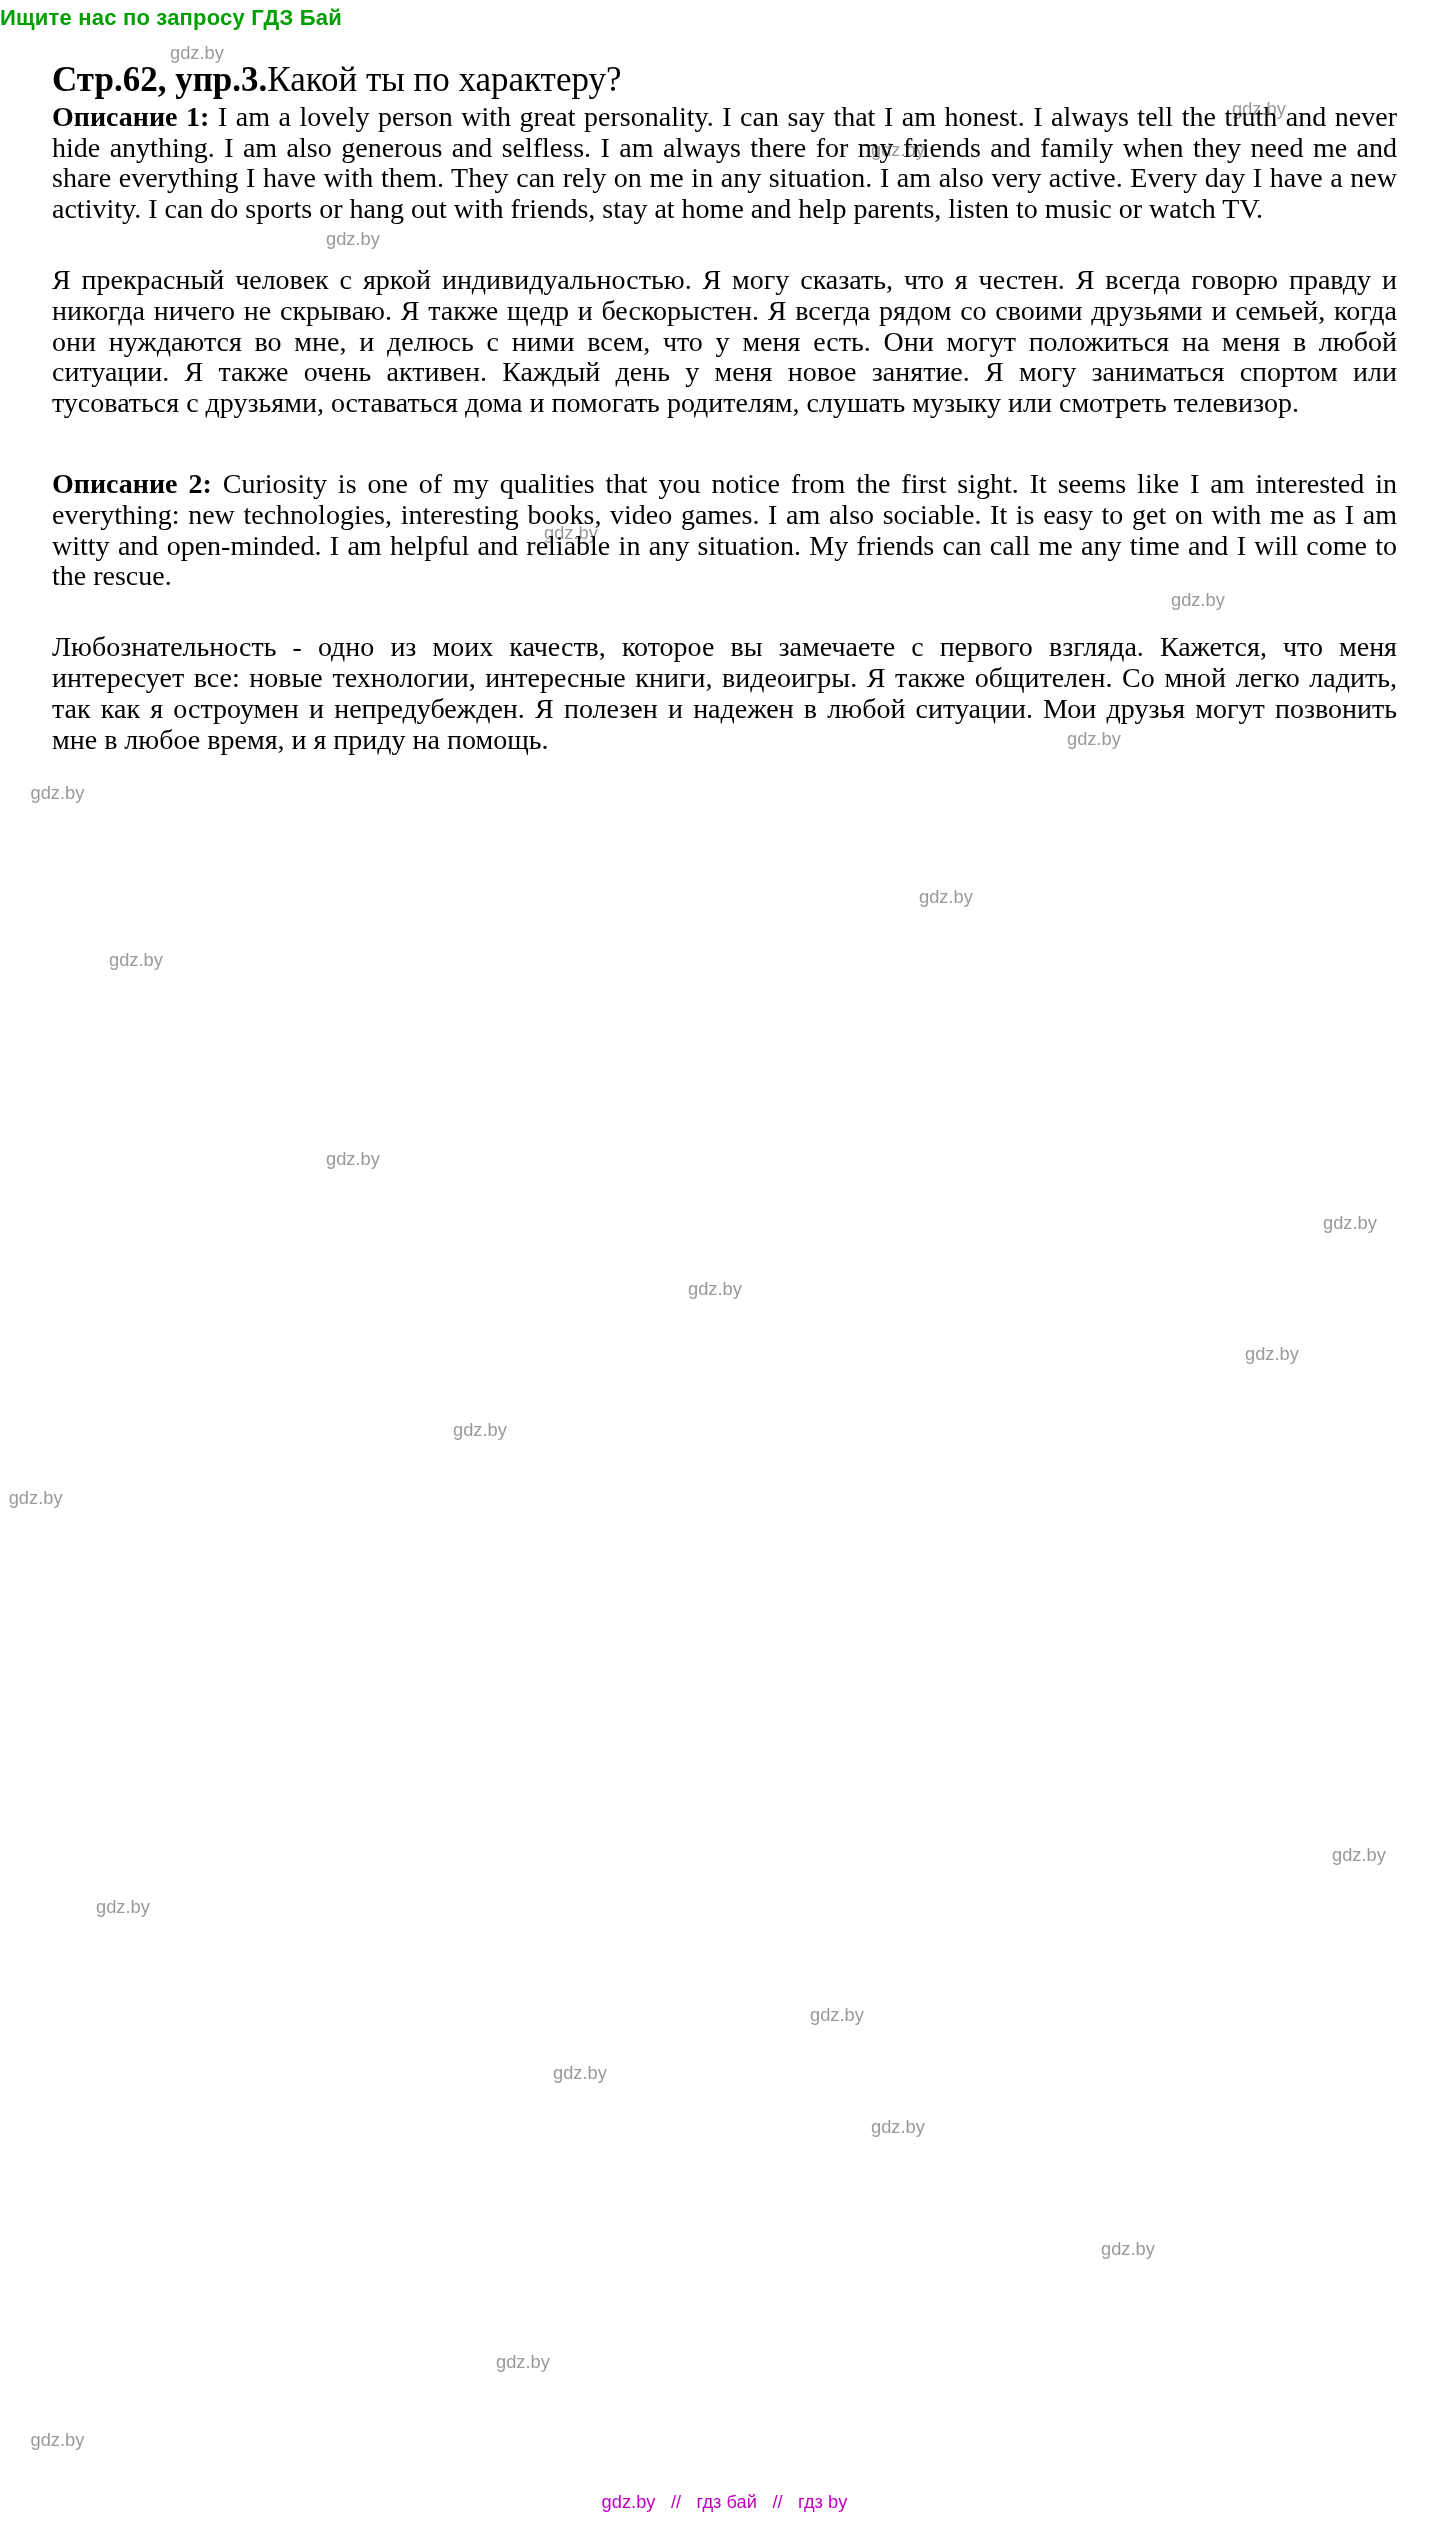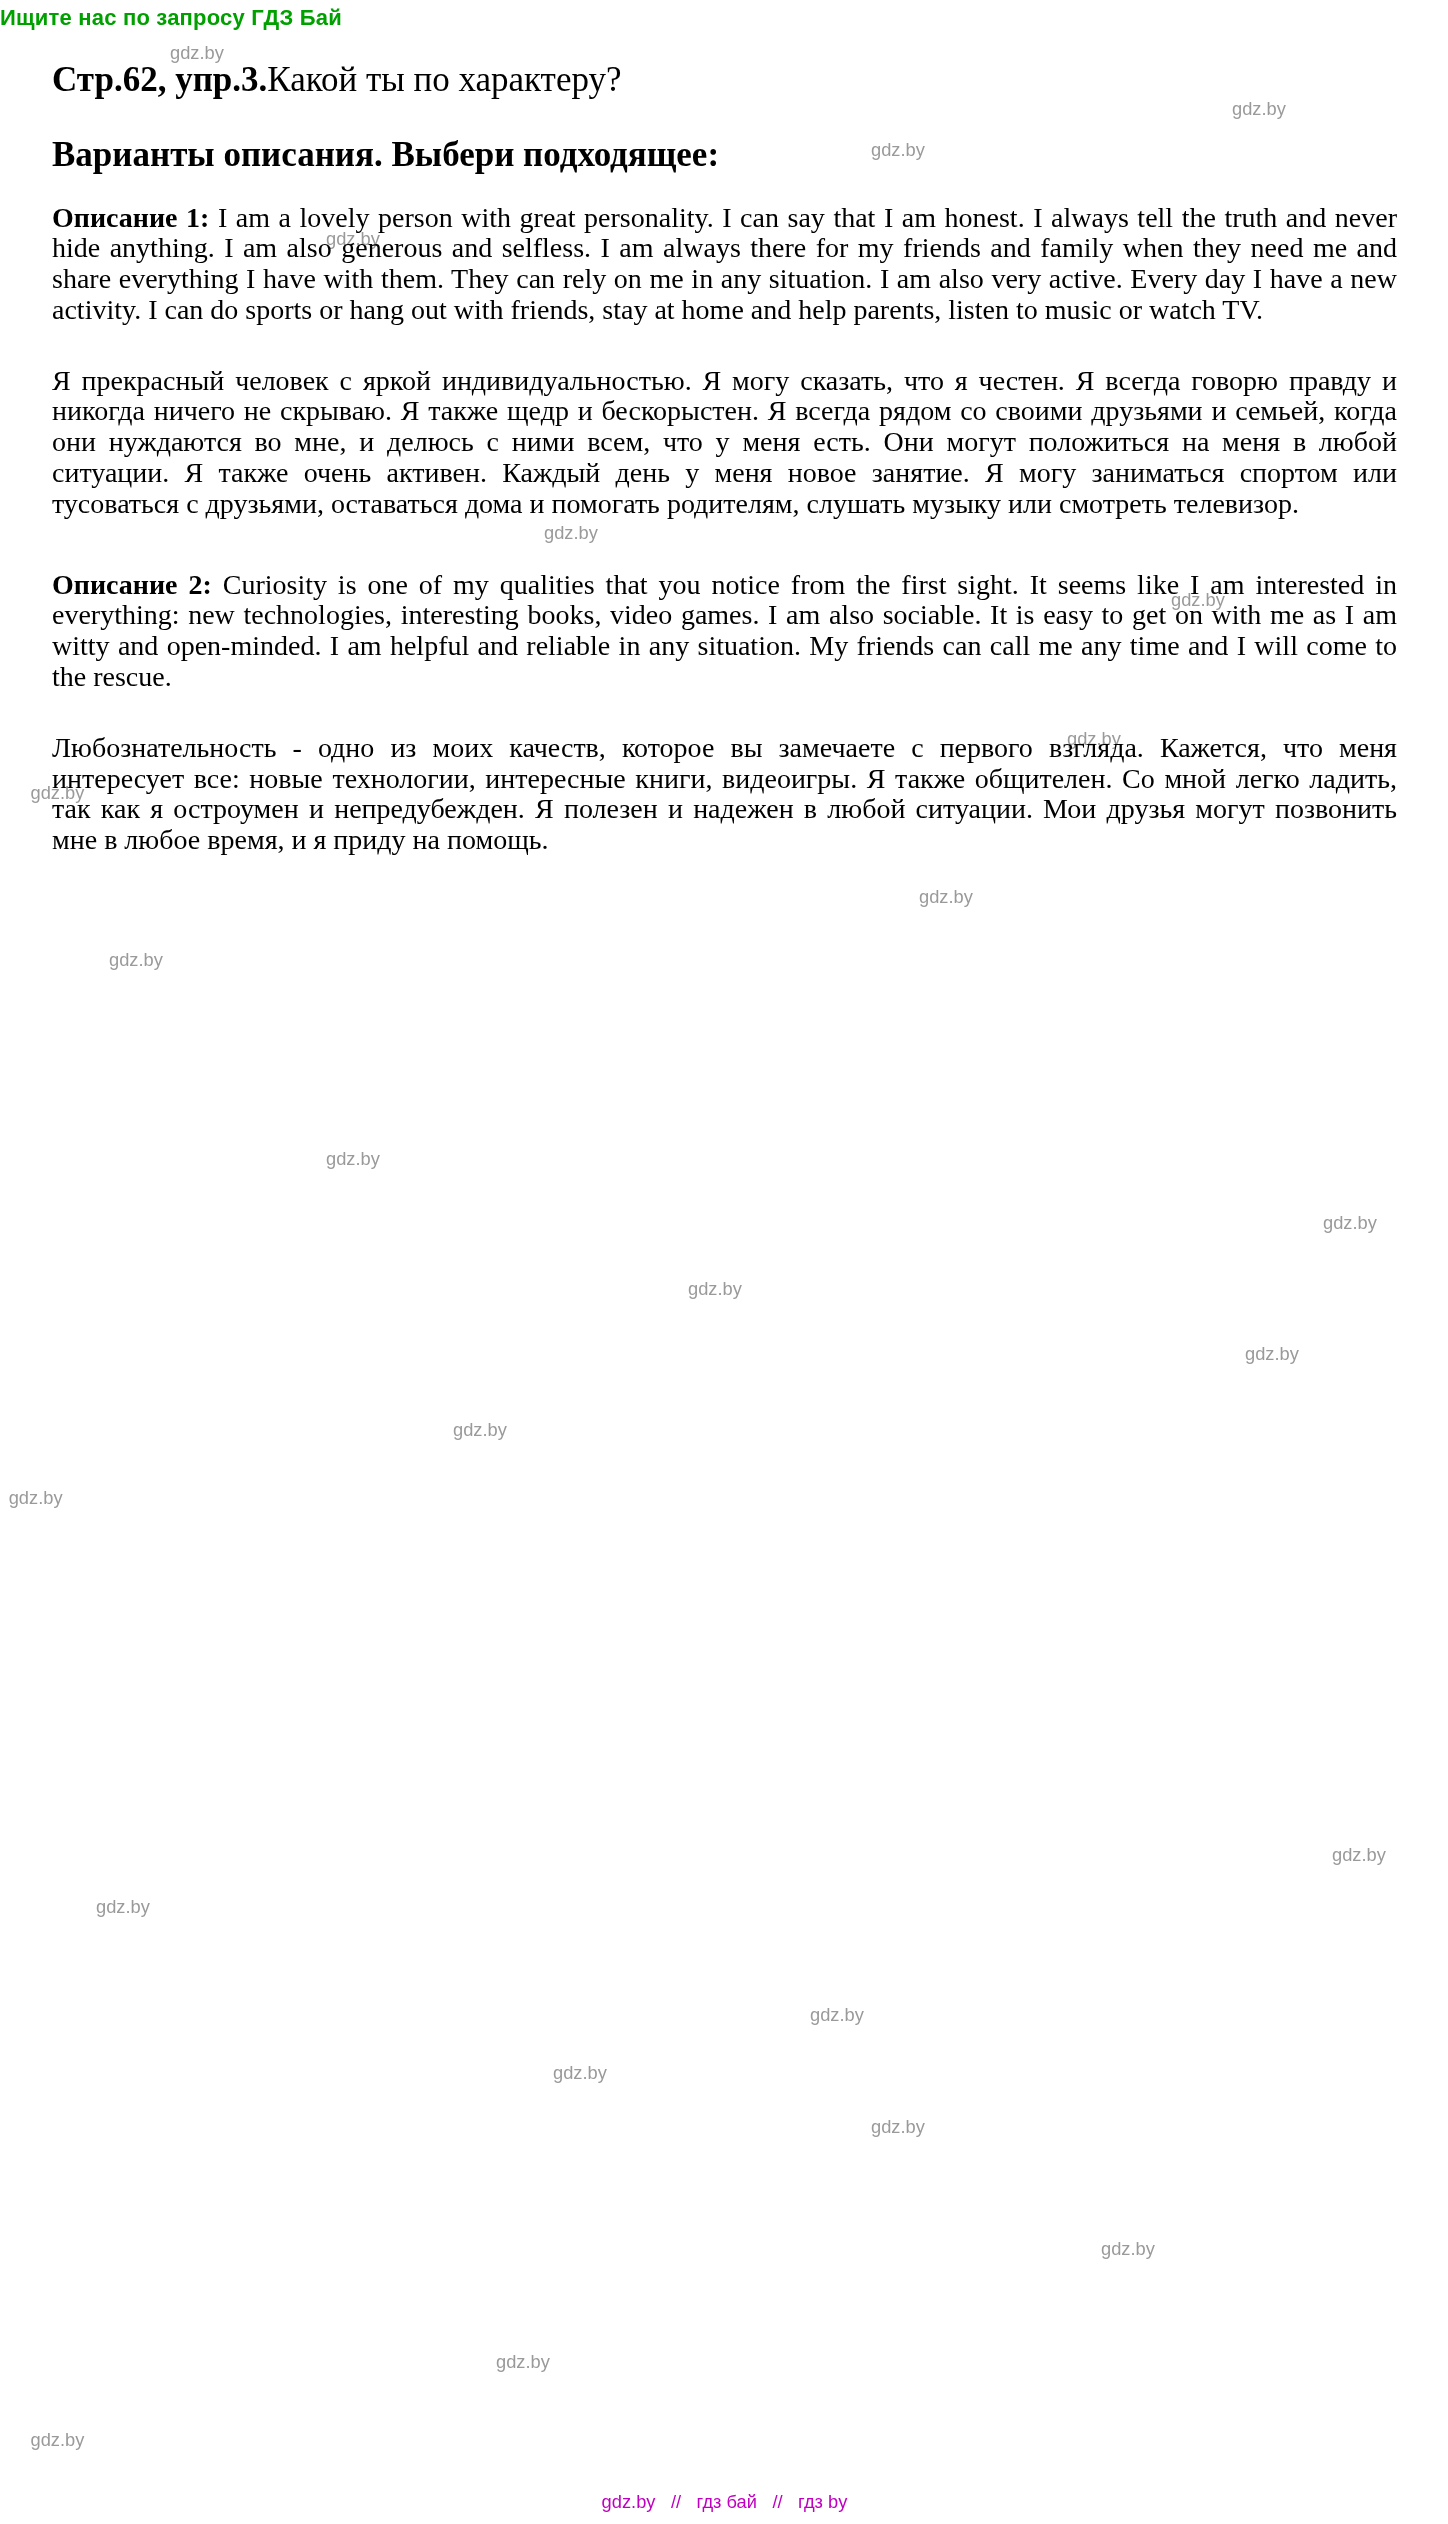--- a/index.html
+++ b/index.html
@@ -124,21 +124,20 @@
   <div class="wm" style="top:2062px;left:553px;">gdz.by</div>
   <div class="wm" style="top:2116px;left:871px;">gdz.by</div>
   <div class="wm" style="top:2238px;left:1101px;">gdz.by</div>
   <div class="wm" style="top:2351px;left:496px;">gdz.by</div>
   <div class="wm" style="top:2429px;left:30.5px;">gdz.by</div>
 
   <div class="content">
 
     <h1 class="title"><span class="bold">Стр.62, упр.3.</span><span>Какой ты по характеру?</span></h1>
 
-    <h2 class="subtitle">Варианты описания. Выбери подходящее:</h2>
 
     <p class="para"><span class="lbl">Описание 1:</span> <span>I am a lovely person with great personality. I can say that I am honest. I always tell the truth and never hide anything. I am also generous and selfless. I am always there for my friends and family when they need me and share everything I have with them. They can rely on me in any situation. I am also very active. Every day I have a new activity. I can do sports or hang out with friends, stay at home and help parents, listen to music or watch TV.</span></p>
 
     <div class="gap-md"></div>
 
     <p class="para ru">Я прекрасный человек с яркой индивидуальностью. Я могу сказать, что я честен. Я всегда говорю правду и никогда ничего не скрываю. Я также щедр и бескорыстен. Я всегда рядом со своими друзьями и семьей, когда они нуждаются во мне, и делюсь с ними всем, что у меня есть. Они могут положиться на меня в любой ситуации. Я также очень активен. Каждый день у меня новое занятие. Я могу заниматься спортом или тусоваться с друзьями, оставаться дома и помогать родителям, слушать музыку или смотреть телевизор.</p>
 
     <div class="gap-lg"></div>
 
     <p class="para"><span class="lbl">Описание 2:</span> <span>Curiosity is one of my qualities that you notice from the first sight. It seems like I am interested in everything: new technologies, interesting books, video games. I am also sociable. It is easy to get on with me as I am witty and open-minded. I am helpful and reliable in any situation. My friends can call me any time and I will come to the rescue.</span></p>

